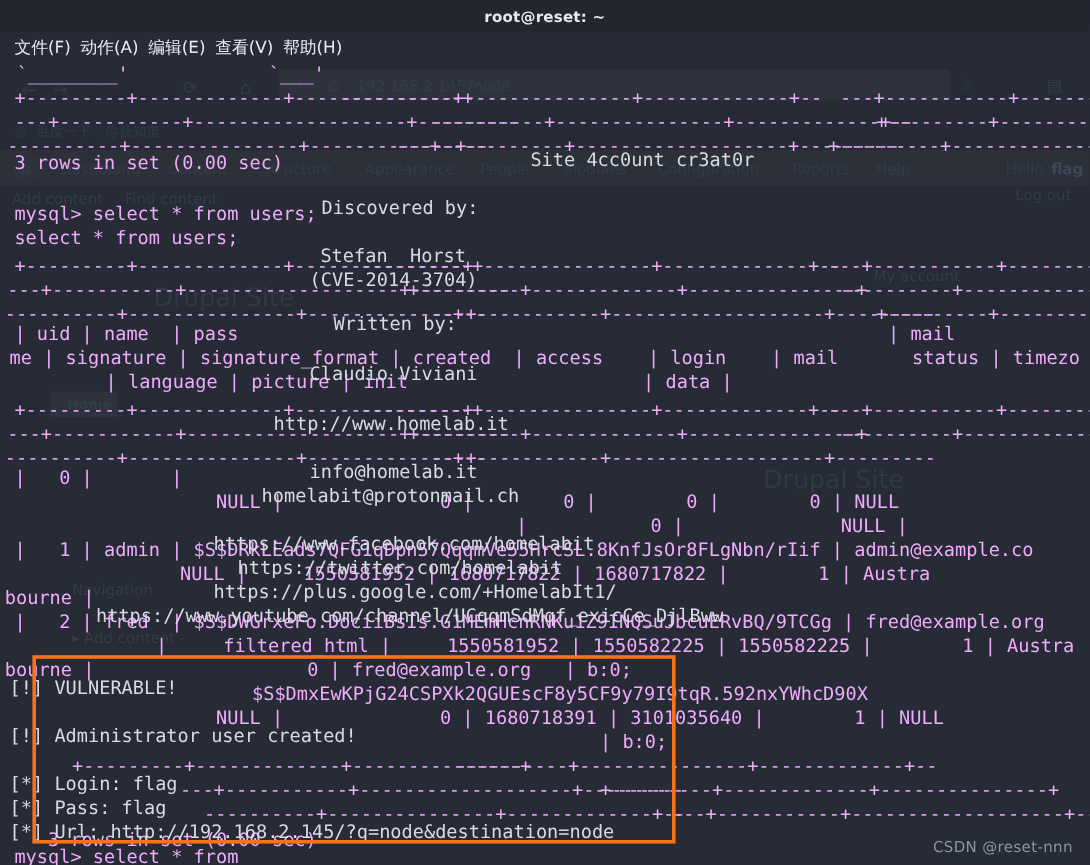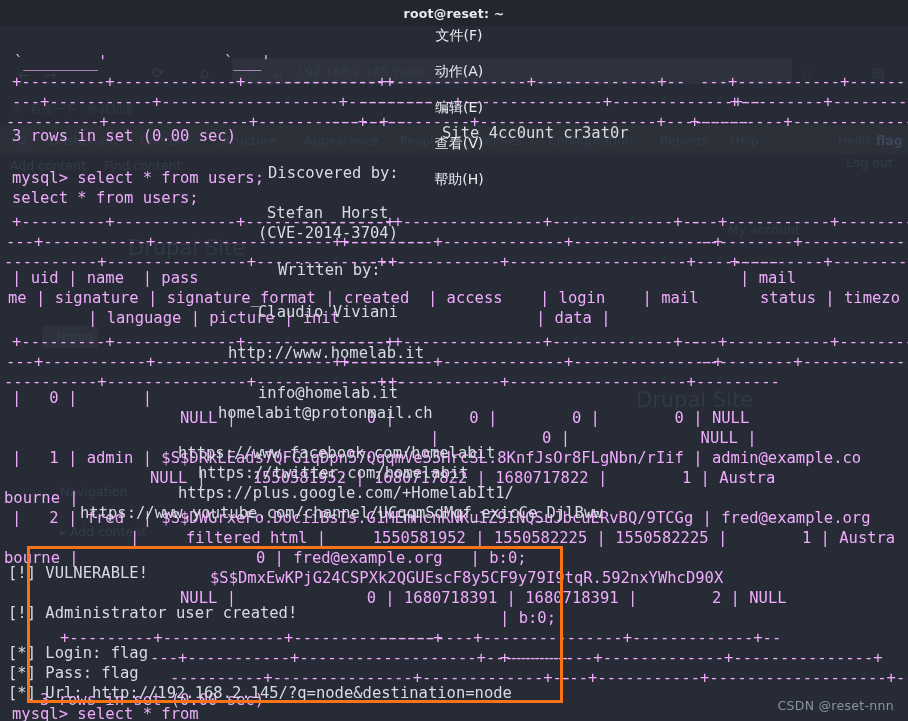--- a/index.html
+++ b/index.html
@@ -17,24 +17,23 @@
     display:flex;align-items:center;justify-content:center;
     z-index:40;
   }
   #titlebar .title{
     font-family:"DejaVu Sans","Liberation Sans",sans-serif;
     font-size:12.5px;color:#e8eaf0;font-weight:bold;letter-spacing:.2px;
   }
   #menubar{
     position:absolute;left:0;top:26px;width:908px;height:28px;
     background:#262b36;
-    display:flex;align-items:center;gap:16px;
+    display:flex;align-items:center;gap:4px;
     padding-left:10px;box-sizing:border-box;
     z-index:40;
-    flex-direction:column;
   }
   #menubar .mi{
     font-family:"DejaVu Sans","Liberation Sans",sans-serif;
     font-size:14px;color:#e9ebf1;white-space:nowrap;cursor:default;
     padding:1px 2px;
   }
 
   
   #ghost{
     position:absolute;left:0;top:0;width:908px;height:721px;
@@ -190,21 +189,21 @@
 
   <div class="dim" style="left:12px;top:448px;">|   1 | admin | $S$DRkLEads7QFG1qDpn57QqqmVe55HrcSL.8KnfJsOr8FLgNbn/rIif | admin@example.co</div>
   <div class="dim" style="left:150px;top:468px;">NULL |     1550581952 | 1680717822 | 1680717822 |        1 | Austra</div>
   <div class="dim" style="left:4px;top:488px;">bourne |</div>
 
   <div class="dim" style="left:12px;top:508px;">|   2 | fred  | $S$DWGrxeFo.DociiBsIs.G1MEmHcnRNKu1Z9INQSuJbcuERvBQ/9TCGg | fred@example.org</div>
   <div class="dim" style="left:130px;top:528px;">|     filtered_html |     1550581952 | 1550582225 | 1550582225 |        1 | Austra</div>
   <div class="dim" style="left:4px;top:548px;">bourne |                   0 | fred@example.org   | b:0;</div>
 
   <div class="dim" style="left:210px;top:568px;">$S$DmxEwKPjG24CSPXk2QGUEscF8y5CF9y79I9tqR.592nxYWhcD90X</div>
-  <div class="dim" style="left:180px;top:588px;">NULL |              0 | 1680718391 | 1680718391 |        2 | NULL</div>
+  <div class="dim" style="left:180px;top:588px;">NULL |              0 | 1680718391 | 3101035640 |        1 | NULL</div>
   <div class="dim" style="left:500px;top:608px;">| b:0;</div>
 
   <div class="dim" style="left:60px;top:628px;">+---------+-------------+---------------+</div>
   <div class="dim" style="left:380px;top:628px;">----------+---------------+-------------+--</div>
   <div class="dim" style="left:150px;top:648px;">---+-----------+-------------------+---------</div>
   <div class="dim" style="left:500px;top:648px;">+---------+-------------+---------------+</div>
   <div class="dim" style="left:170px;top:668px;">----------+---------------+-------------+--</div>
   <div class="dim" style="left:560px;top:668px;">---+-----------+-------------------+---------</div>
   <div class="dim" style="left:40px;top:690px;">3 rows in set (0.00 sec)</div>
   <div class="dim" style="left:12px;top:704px;">mysql&gt; select * from</div>

